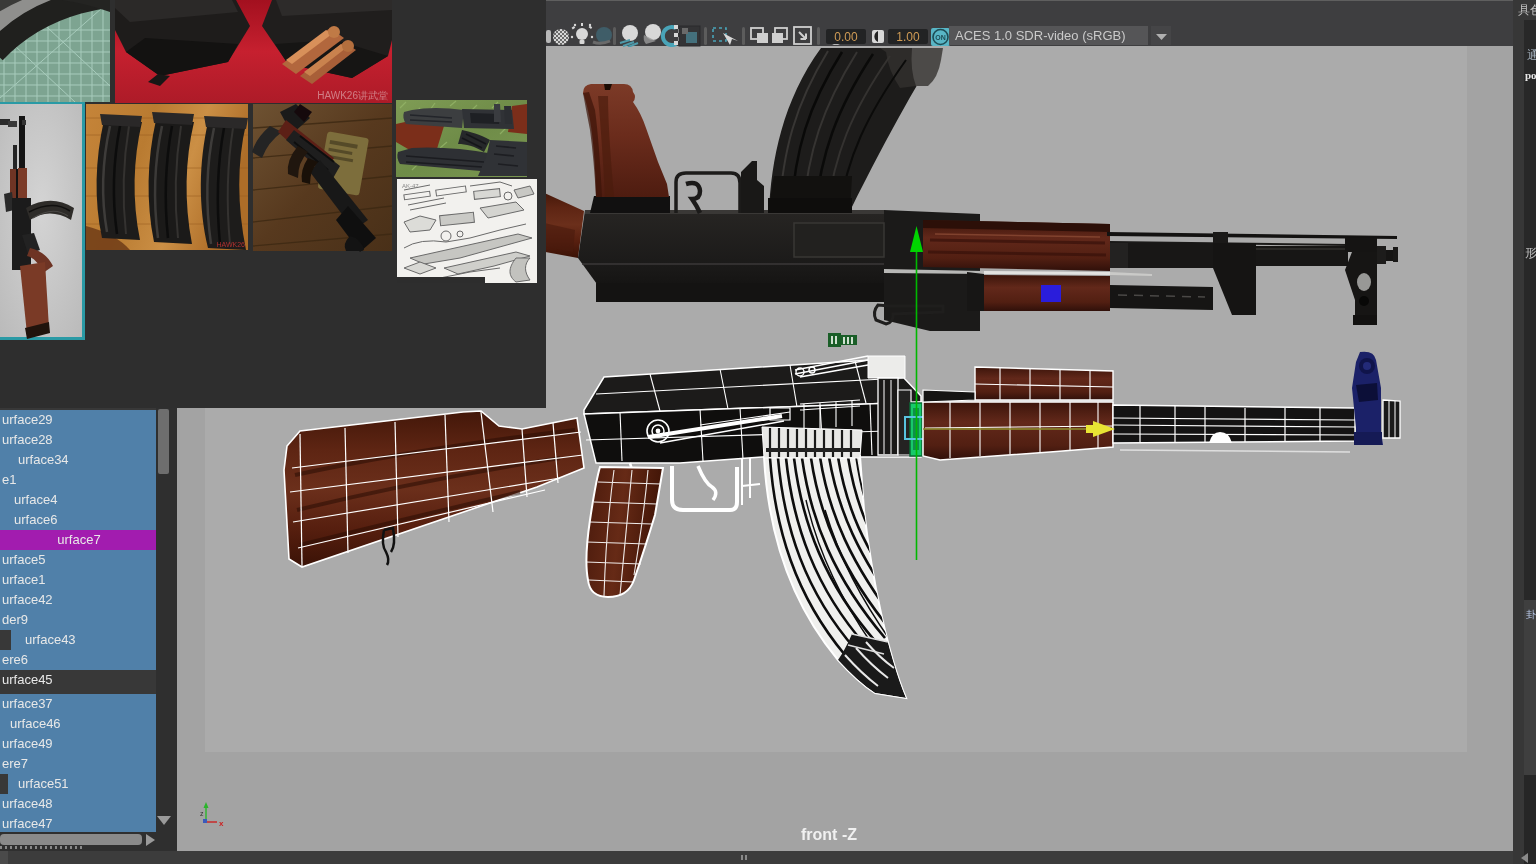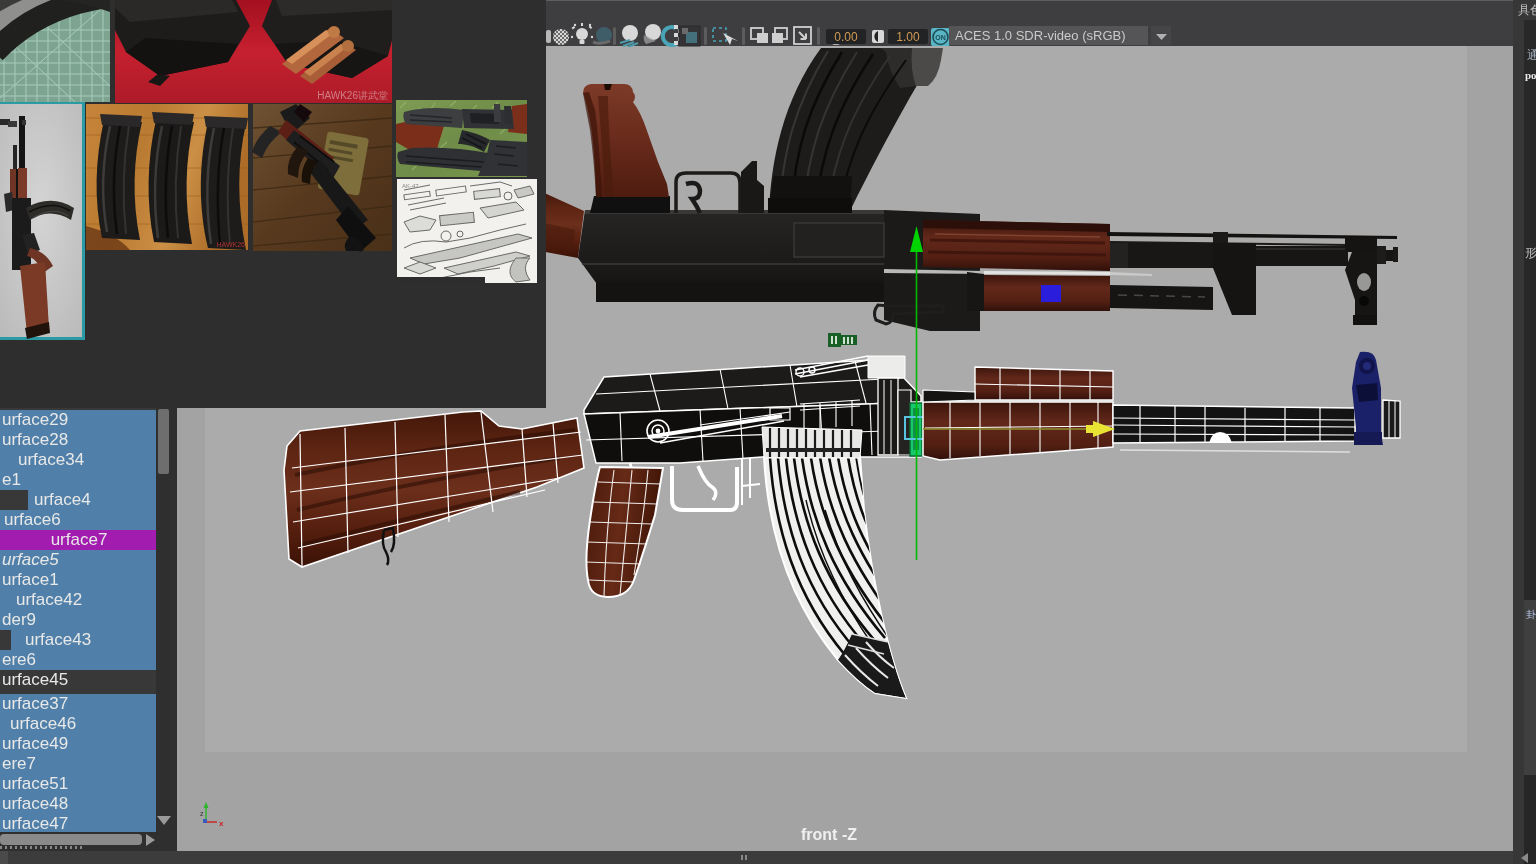--- a/index.html
+++ b/index.html
@@ -600,40 +600,40 @@
       <text x="394.5" y="39" text-anchor="middle" font-size="7" font-weight="bold" fill="#1d4c54" font-family="Liberation Sans, sans-serif">ON</text>
 
       <rect x="403" y="25" width="199" height="19" fill="#555557"></rect>
       <text x="409" y="39" font-size="13" fill="#cacaca" font-family="Liberation Sans, sans-serif">ACES 1.0 SDR-video (sRGB)</text>
       <rect x="605" y="25" width="20" height="19" fill="#454547"></rect>
       <polygon points="610,33 621,33 615.5,39" fill="#b0b0b0"></polygon>
     </svg>
   </div>
 
   <div class="abs" id="outliner" style="left:0;top:408px;width:177px;height:443px;background:#383838;overflow:hidden;">
-    <div id="rows" style="position:absolute;left:0;top:2px;width:156px;font-size:17px;color:#e8e8e8;">
+    <div id="rows" style="position:absolute;left:0;top:2px;width:156px;font-size:13px;color:#e8e8e8;">
         <div style="height:20px;line-height:20px;padding-left:2px;background:#5080a9;">urface29</div>
         <div style="height:20px;line-height:20px;padding-left:2px;background:#5080a9;">urface28</div>
         <div style="height:20px;line-height:20px;padding-left:18px;background:#5080a9;">urface34</div>
         <div style="height:20px;line-height:20px;padding-left:2px;background:#5080a9;">e1</div>
-        <div style="height:20px;line-height:20px;padding-left:6px;background:#5080a9;margin-left:28px;">urface4</div>
-        <div style="height:20px;line-height:20px;padding-left:4px;background:#5080a9;">urface6</div>
+        <div style="height:20px;line-height:20px;padding-left:14px;background:#5080a9;">urface4</div>
+        <div style="height:20px;line-height:20px;padding-left:14px;background:#5080a9;">urface6</div>
         <div style="height:20px;line-height:20px;padding-left:2px;background:#a21caf;text-align:center;">urface7</div>
-        <div style="height:20px;line-height:20px;padding-left:2px;background:#5080a9;font-style:italic;">urface5</div>
+        <div style="height:20px;line-height:20px;padding-left:2px;background:#5080a9;">urface5</div>
         <div style="height:20px;line-height:20px;padding-left:2px;background:#5080a9;">urface1</div>
-        <div style="height:20px;line-height:20px;padding-left:16px;background:#5080a9;">urface42</div>
+        <div style="height:20px;line-height:20px;padding-left:2px;background:#5080a9;">urface42</div>
         <div style="height:20px;line-height:20px;padding-left:2px;background:#5080a9;">der9</div>
         <div style="height:20px;line-height:20px;padding-left:14px;background:#5080a9;margin-left:11px;">urface43</div>
         <div style="height:20px;line-height:20px;padding-left:2px;background:#5080a9;">ere6</div>
         <div style="height:24px;line-height:20px;padding-left:2px;">urface45</div>
         <div style="height:20px;line-height:20px;padding-left:2px;background:#5080a9;">urface37</div>
         <div style="height:20px;line-height:20px;padding-left:10px;background:#5080a9;">urface46</div>
         <div style="height:20px;line-height:20px;padding-left:2px;background:#5080a9;">urface49</div>
         <div style="height:20px;line-height:20px;padding-left:2px;background:#5080a9;">ere7</div>
-        <div style="height:20px;line-height:20px;padding-left:2px;background:#5080a9;">urface51</div>
+        <div style="height:20px;line-height:20px;padding-left:10px;background:#5080a9;margin-left:8px;">urface51</div>
         <div style="height:20px;line-height:20px;padding-left:2px;background:#5080a9;">urface48</div>
         <div style="height:20px;line-height:20px;padding-left:2px;background:#5080a9;">urface47</div>
       </div>
 
     <div class="abs" style="left:156px;top:0;width:21px;height:443px;background:#2f2f2f;"></div>
     <div class="abs" style="left:158px;top:1px;width:11px;height:65px;background:#6e6e6e;border-radius:2px;"></div>
     <div class="abs" style="left:157px;top:408px;width:0;height:0;border-left:7px solid transparent;border-right:7px solid transparent;border-top:9px solid #9a9a9a;"></div>
 
     <div class="abs" style="left:0;top:424px;width:177px;height:19px;background:#2f2f2f;"></div>
     <div class="abs" style="left:0;top:426px;width:142px;height:11px;background:#8a8a8a;border-radius:4px;"></div>

